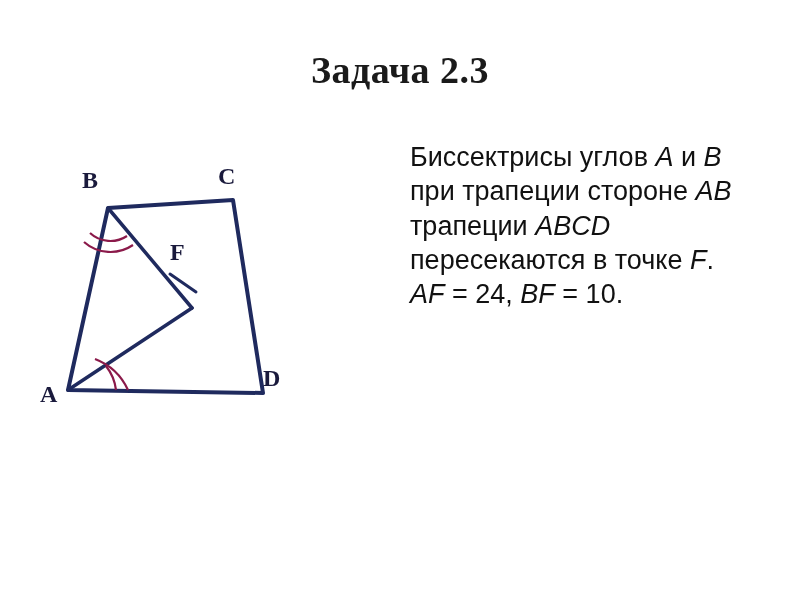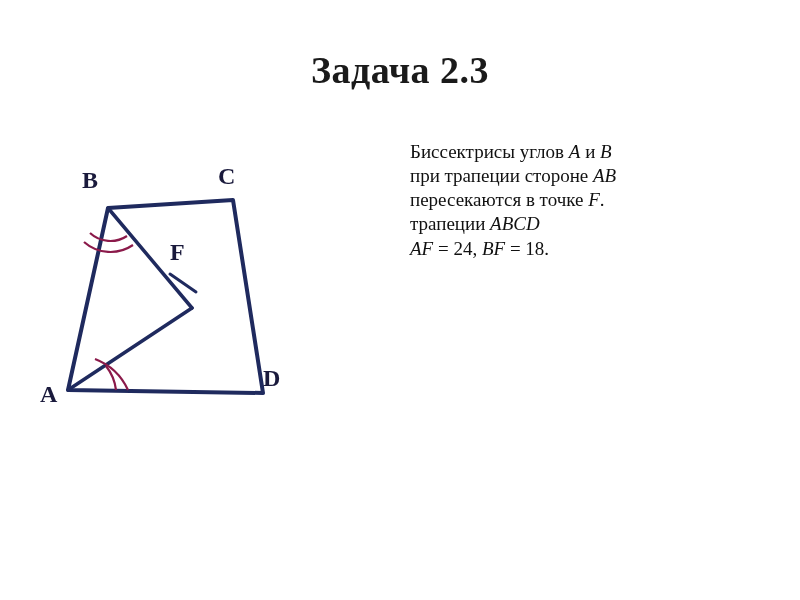--- a/index.html
+++ b/index.html
@@ -36,22 +36,22 @@
     left: 20px;
     top: 150px;
     width: 330px;
     height: 280px;
   }
   .statement {
     position: absolute;
     left: 410px;
     top: 140px;
     width: 370px;
-    font-family: Liberation Serif, serif;
-    font-size: 19px;
+    font-family: Liberation Sans, sans-serif;
+    font-size: 27px;
     line-height: 1.27;
     color: #111111;
   }
   .statement .ln {
     display: block;
     white-space: pre;
   }
   .statement i {
     font-style: italic;
   }
@@ -95,18 +95,18 @@
         <text x="150" y="110">F</text>
         <text x="20" y="252">A</text>
         <text x="243" y="236">D</text>
       </g>
     </svg>
   </div>
 
   <div class="statement">
       <span class="ln"><span>Биссектрисы углов </span><i>A</i><span> и </span><i>B</i></span>
       <span class="ln"><span>при трапеции стороне </span><i>AB</i></span>
+      <span class="ln"><span>трапеции </span><i>ABCD</i></span>
       <span class="ln"><span>пересекаются в точке </span><i>F</i><span>.</span></span>
-      <span class="ln"><span>трапеции </span><i>ABCD</i></span>
-      <span class="ln"><i>AF</i><span> = 24, </span><i>BF</i><span> = 18.</span></span>
+      <span class="ln"><i>AF</i><span> = 24, </span><i>BF</i><span> = 10.</span></span>
     </div>
 
 </div>
 
 </body></html>

